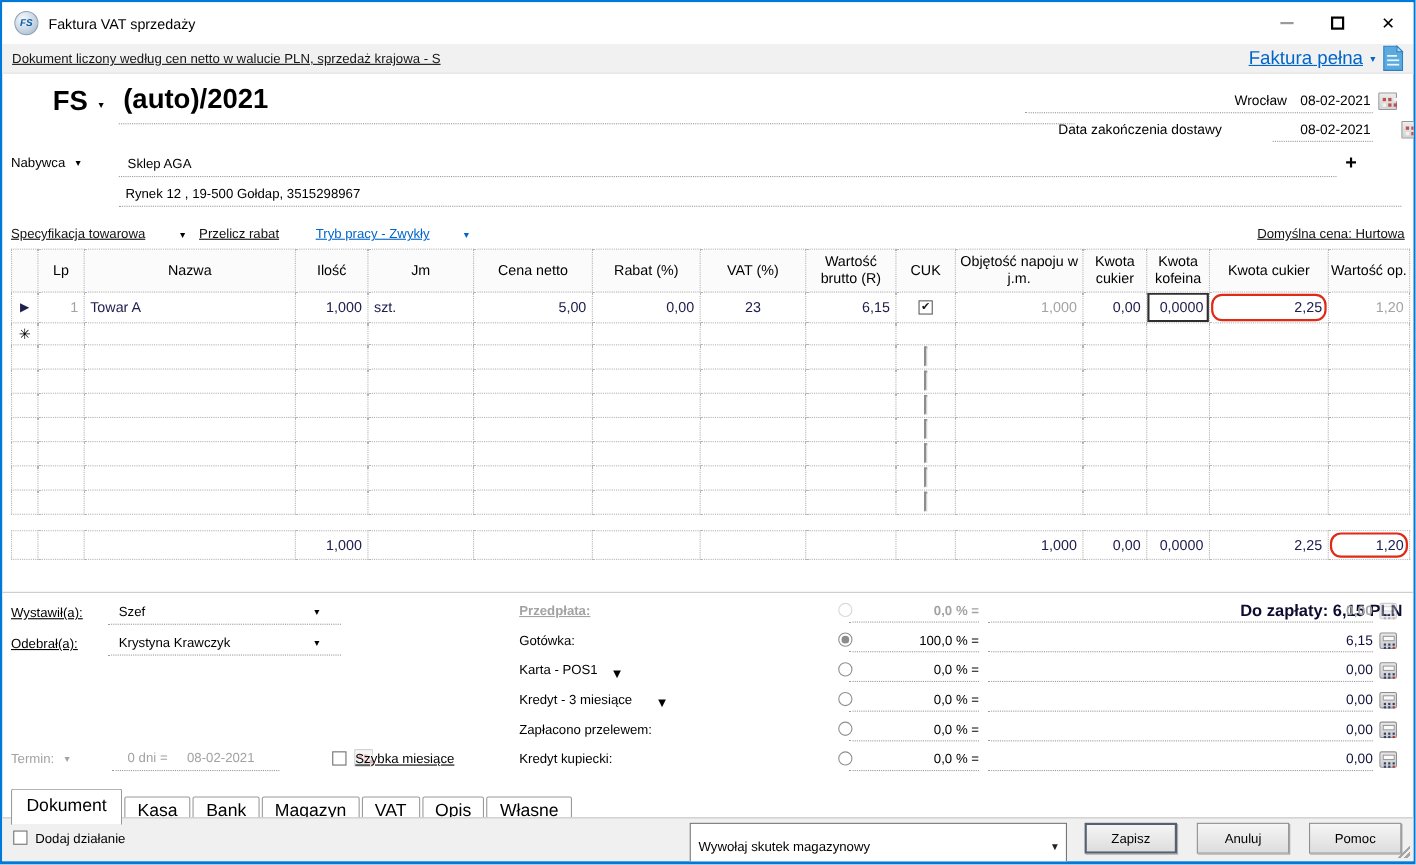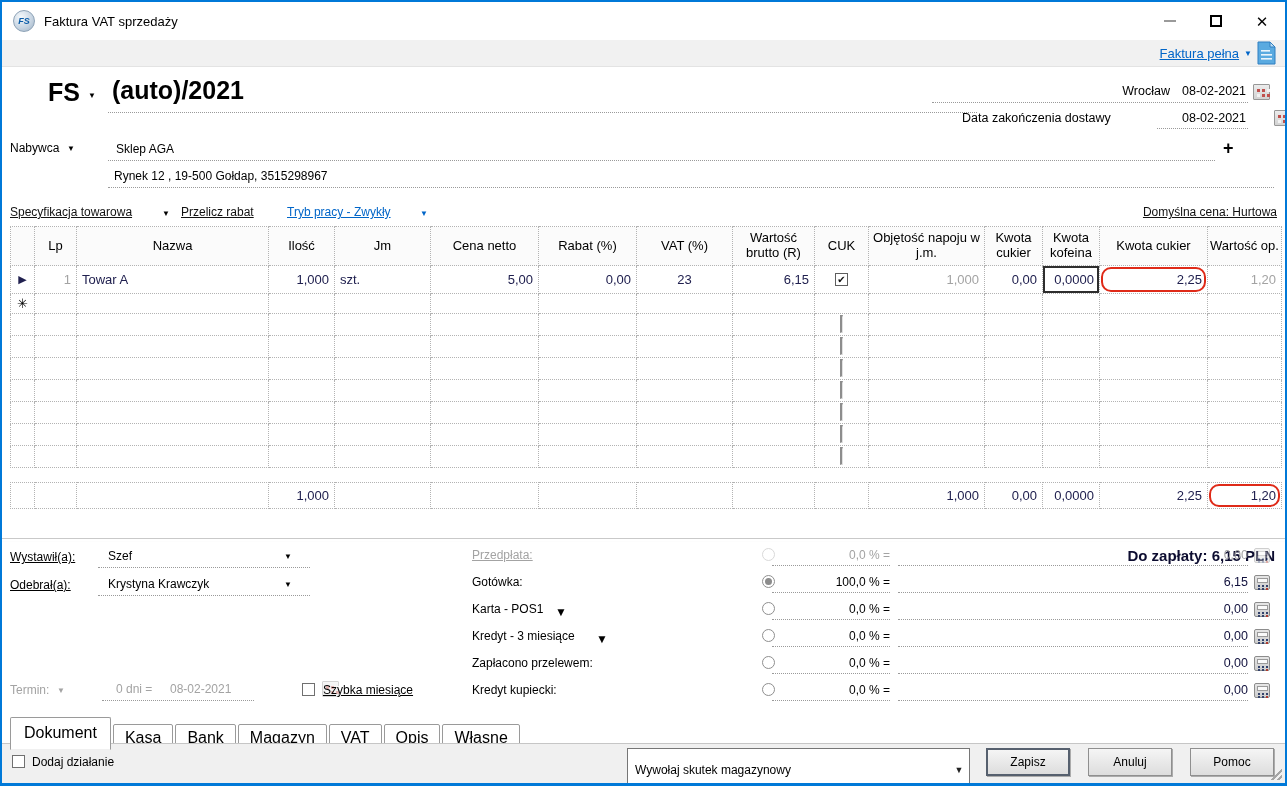--- a/index.html
+++ b/index.html
@@ -16,21 +16,21 @@
   .win-controls{margin-left:auto;display:flex;height:100%;}
   .win-btn{width:46px;display:flex;align-items:center;justify-content:center;}
   .glyph-min{width:12px;height:2px;background:#9a9a9a;}
   .glyph-max{width:12px;height:12px;border:2px solid #000;box-sizing:border-box;background:#fff;}
   .glyph-close{font-size:15px;color:#000;line-height:1;}
   
   .infobar{position:absolute;top:38px;left:0;right:0;height:27px;background:#f1f1f1;
            border-bottom:1px solid #e3e3e3;display:flex;align-items:center;padding:0 9px;box-sizing:border-box;}
   .rule-link{font-size:12px;color:#151515;text-decoration:underline;}
   .type-zone{margin-left:auto;display:flex;align-items:center;gap:5px;}
-  .type-link{color:#0065c8;font-size:13px;text-decoration:underline;}
+  .type-link{color:#0065c8;font-size:17px;text-decoration:underline;}
   .blue-arrow{color:#0065c8;font-size:8px;}
   
   .dotted{border-bottom:1px dotted #9a9a9a;}
   .small-arrow{font-size:8px;color:#000;}
   .gray{color:#a3a3a3 !important;}
   .link-black{color:#111;text-decoration:underline;font-size:12px;}
   .link-blue{color:#0065c8;text-decoration:underline;font-size:12px;}
   .lbl{font-size:12px;color:#000;}
   
   .fs-symbol{font-size:25px;font-weight:bold;color:#000;}
@@ -132,20 +132,21 @@
           <span class="glyph-max"></span>
         </div>
       <div class="win-btn">
           <span class="glyph-close">✕</span>
         </div>
     </div>
   </div>
 
   
   <div class="infobar">
+    <span class="rule-link">Dokument liczony według cen netto w walucie PLN, sprzedaż krajowa - S</span>
     <span class="type-zone">
       <span class="type-link">Faktura pełna</span>
       <span class="blue-arrow">▼</span>
       <svg class="doc-svg" width="19" height="24" viewBox="0 0 19 24">
         <path d="M1 1 h12 l5 5 v17 h-17 z" fill="#5aaae0" stroke="#2f7fc1"></path>
         <path d="M13 1 l5 5 h-5 z" fill="#bcdcf2" stroke="#2f7fc1"></path>
         <rect x="4" y="9" width="9" height="1.6" fill="#eaf4fb"></rect>
         <rect x="4" y="13" width="11" height="1.6" fill="#eaf4fb"></rect>
         <rect x="4" y="17" width="11" height="1.6" fill="#eaf4fb"></rect>
       </svg>
@@ -459,21 +460,21 @@
   <span class="abs small-arrow" style="left:55px;top:684px;color:#a3a3a3;">▼</span>
   <div class="abs dotted" style="left:100px;top:677px;width:152px;height:21px;">
     <span class="lbl gray" style="position:absolute;left:14px;top:3px;">0 dni =</span>
     <span class="lbl gray" style="position:absolute;left:68px;top:3px;">08-02-2021</span>
   </div>
   <span class="abs cal dis" style="left:258px;top:679px;"></span>
   <span class="abs cb" style="left:300px;top:681px;"></span>
   <span class="abs lbl" style="left:321px;top:681px;text-decoration:underline;">Szybka miesiące</span>
 
   
-  <div class="pay-row" style="top:543px;">
+  <div class="pay-row" style="top:543px;font-weight:bold;">
     <span class="pay-label u gray">Przedpłata:</span>
     <span class="radio dis"></span>
     <span class="pct-field gray">0,0 % =</span>
     <span class="amt-field gray">0,00</span>
     <span class="pay-calc calc dis"></span>
   </div>
   <div class="pay-row" style="top:570px;">
     <span class="pay-label">Gotówka:</span>
     <span class="radio sel"></span>
     <span class="pct-field">100,0 % =</span>

